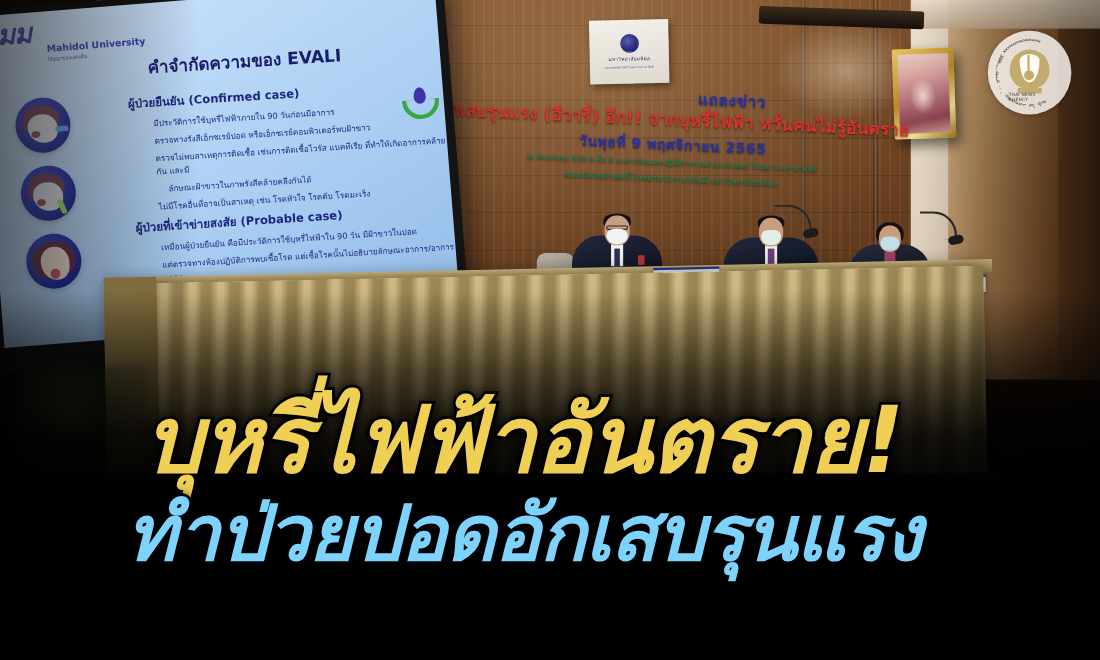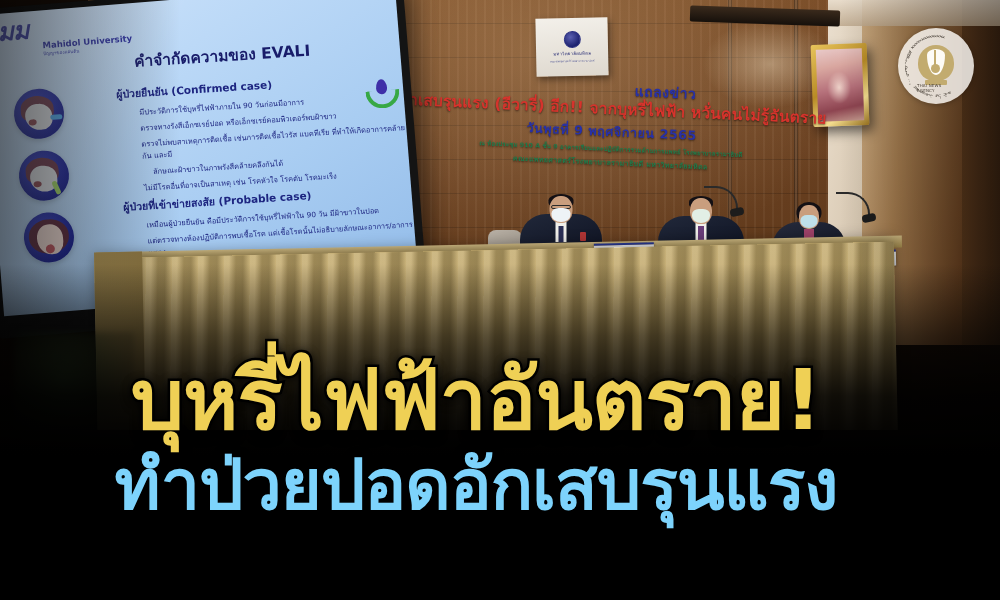--- a/index.html
+++ b/index.html
@@ -335,21 +335,21 @@
       linear-gradient(180deg, rgba(0,0,0,0) 0%, rgba(0,0,0,0) 44%,
         rgba(0,0,0,.55) 56%, rgba(0,0,0,.88) 66%, #000 76%, #000 100%),
       linear-gradient(90deg, rgba(0,0,0,.55) 0%, rgba(0,0,0,0) 18%,
         rgba(0,0,0,0) 84%, rgba(0,0,0,.35) 100%);
     pointer-events:none;
   }
 
   
   .headline{
     position:absolute; left:0; top:358px; width:952px;
-    text-align:center; pointer-events:none;
+    text-align:center; pointer-events:none;font-style:italic;
   }
   .hl-1{
     font-size:84px; font-weight:700; color:#efd055;
     line-height:1.02; letter-spacing:-1px;
     -webkit-text-stroke:5px #000;
     paint-order:stroke fill;
     text-shadow:0 0 10px rgba(0,0,0,.9), 0 4px 12px rgba(0,0,0,.85);
   }
   .hl-2{
     margin-top:6px;

